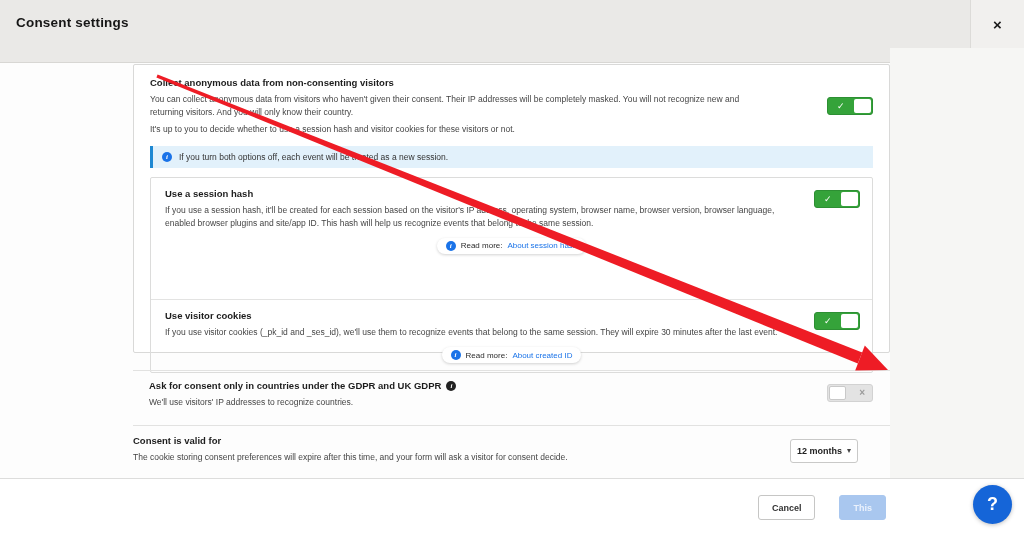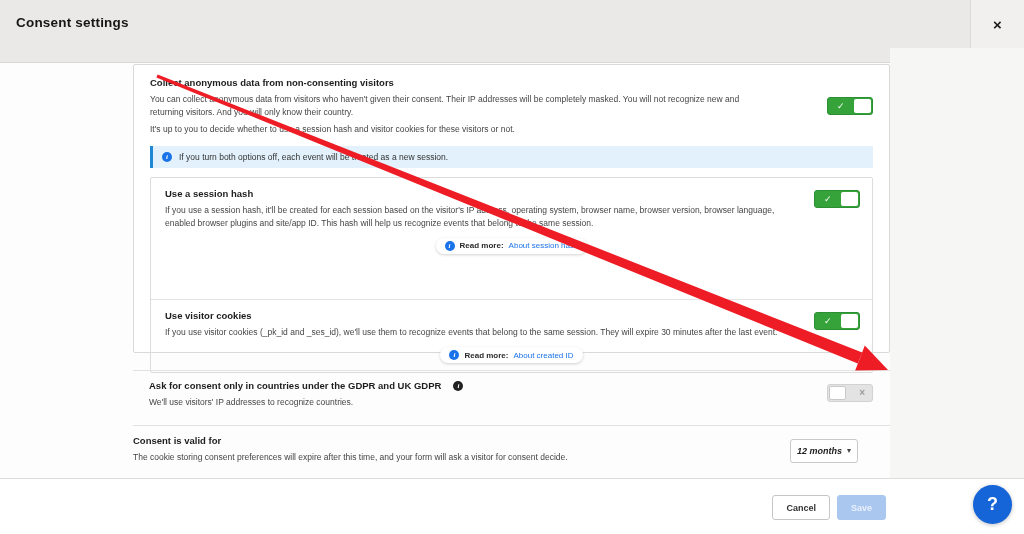--- a/index.html
+++ b/index.html
@@ -37,21 +37,21 @@
     font-family:"Liberation Serif",serif; font-style:italic; }
   .i-circle.dark { background:#222; }
 
   .inner-box { margin-top:9px; border:1px solid #dcdcdb; border-radius:2px; }
   .sub { position:relative; padding:10px 14px 9px 14px; }
   .sub + .sub { border-top:1px solid #e3e3e2;margin-top:36px; }
   .sub p.body { width:calc(100% - 80px); }
   .read-more { margin:8px auto 0 auto; width:fit-content; display:flex;
     align-items:center; gap:5px; background:#fff; border-radius:9px;
     padding:3px 9px; box-shadow:0 1px 3px rgba(0,0,0,.18); cursor:pointer; }
-  .read-more .lbl { font-size:8px; font-weight:bold; color:#2b2b2b; }
+  .read-more .lbl { font-size:8px; font-weight:normal; color:#2b2b2b; }
   .read-more .lnk { font-size:8px; color:#1a73e8; cursor:pointer; }
 
   
   .toggle { position:absolute; width:46px; height:18px; border-radius:3px;
     cursor:pointer; }
   .toggle.on { background:#35a33a; border:1px solid #2d8f33; }
   .toggle.on .knob { position:absolute; right:1px; top:1px; width:17px; height:14px;
     background:#fff; border-radius:2px; }
   .toggle.on .mark { position:absolute; left:9px; top:2px; color:#fff;
     font-size:9px; font-weight:bold; line-height:12px; }
@@ -61,33 +61,33 @@
   .toggle.off .mark { position:absolute; right:7px; top:1px; color:#9b9b9b;
     font-size:10px; font-weight:bold; line-height:14px; }
   .tg-card { right:16px; top:32px; }
   .tg-sub  { right:12px; top:12px; }
   .tg-gdpr { right:17px; top:13px; }
 
   
   .gdpr-row { position:absolute; left:133px; top:370px; width:757px; height:56px;
     border-top:1px solid #e2e2e1; border-bottom:1px solid #e2e2e1;
     padding:9px 16px; background:transparent; }
-  .gdpr-row h3.sec { display:flex; align-items:center; gap:12px; }
+  .gdpr-row h3.sec { display:flex; align-items:center; gap:5px; }
   .validity-row { position:absolute; left:117px; top:426px; width:757px;
     height:52px; padding:9px 16px; }
   .select-box { position:absolute; right:16px; top:13px; width:68px; height:24px;
     background:#fff; border:1px solid #c9c9c8; border-radius:3px; display:flex;
     align-items:center; justify-content:center; gap:5px; cursor:pointer; }
-  .select-box .val { font-size:9px; font-weight:bold; color:#222;font-style:italic; }
+  .select-box .val { font-size:9px; font-weight:bold; color:#222; }
   .select-box .chev { font-size:8px; color:#444; line-height:1; }
 
   
   .footer { position:absolute; left:0; right:0; bottom:0; height:56px;
     background:#fff; border-top:1px solid #dddddc; }
-  .btns { position:absolute; right:138px; top:16px; display:flex; gap:7px; }
+  .btns { position:absolute; right:138px; top:16px; display:flex; gap:24px; }
   .btn { font-size:9px; font-weight:bold; border-radius:3px; padding:0 13px;
     height:25px; display:flex; align-items:center; cursor:pointer; }
   .btn.cancel { background:#fff; border:1px solid #c6c6c5; color:#333; }
   .btn.save { background:#a9c7ef; border:1px solid #a9c7ef; color:#eaf1fc; }
   .help-btn { position:absolute; right:12px; bottom:10px; width:39px; height:39px;
     border-radius:50%; background:#1565d8; color:#fff; display:flex;
     align-items:center; justify-content:center; font-size:18px; font-weight:bold;
     box-shadow:0 1px 4px rgba(0,0,0,.25); cursor:pointer; }
 
   
@@ -171,21 +171,21 @@
     <p class="body">The cookie storing consent preferences will expire after this time, and your form will ask a visitor for consent decide.</p>
     <div class="select-box">
       <span class="val">12 months</span>
       <span class="chev">▾</span>
     </div>
   </div>
 
   <div class="footer">
     <div class="btns">
       <div class="btn cancel">Cancel</div>
-      <div class="btn save">Save</div>
+      <div class="btn save">This</div>
     </div>
     <div class="help-btn">
       <span>?</span>
     </div>
   </div>
 
   <svg class="arrow-overlay" viewBox="0 0 1024 534" xmlns="http://www.w3.org/2000/svg">
     <polygon points="157.6,74.6 862.2,352.4 857.8,363.6 156.4,77.4" fill="#ee1c25"></polygon>
     <polygon points="888,370 855.2,370.6 864.8,345.4" fill="#ee1c25"></polygon>
   </svg>

